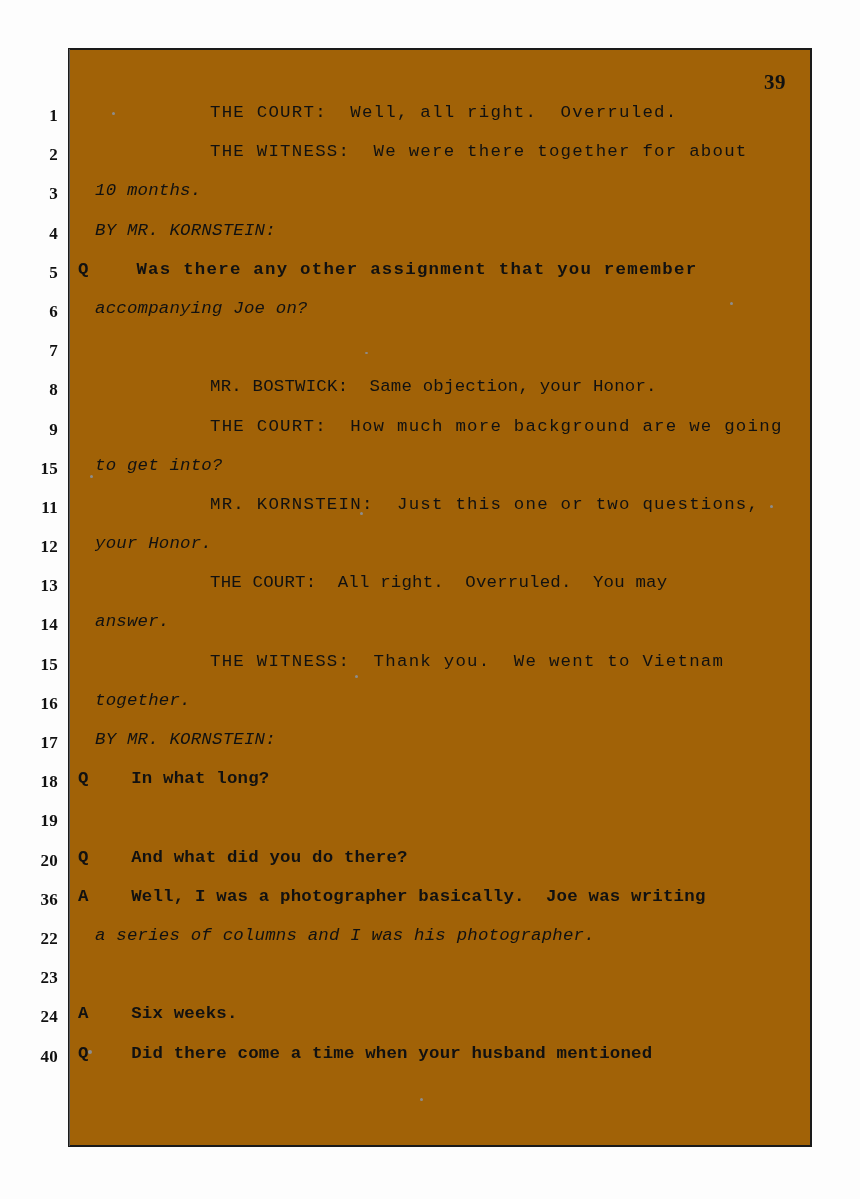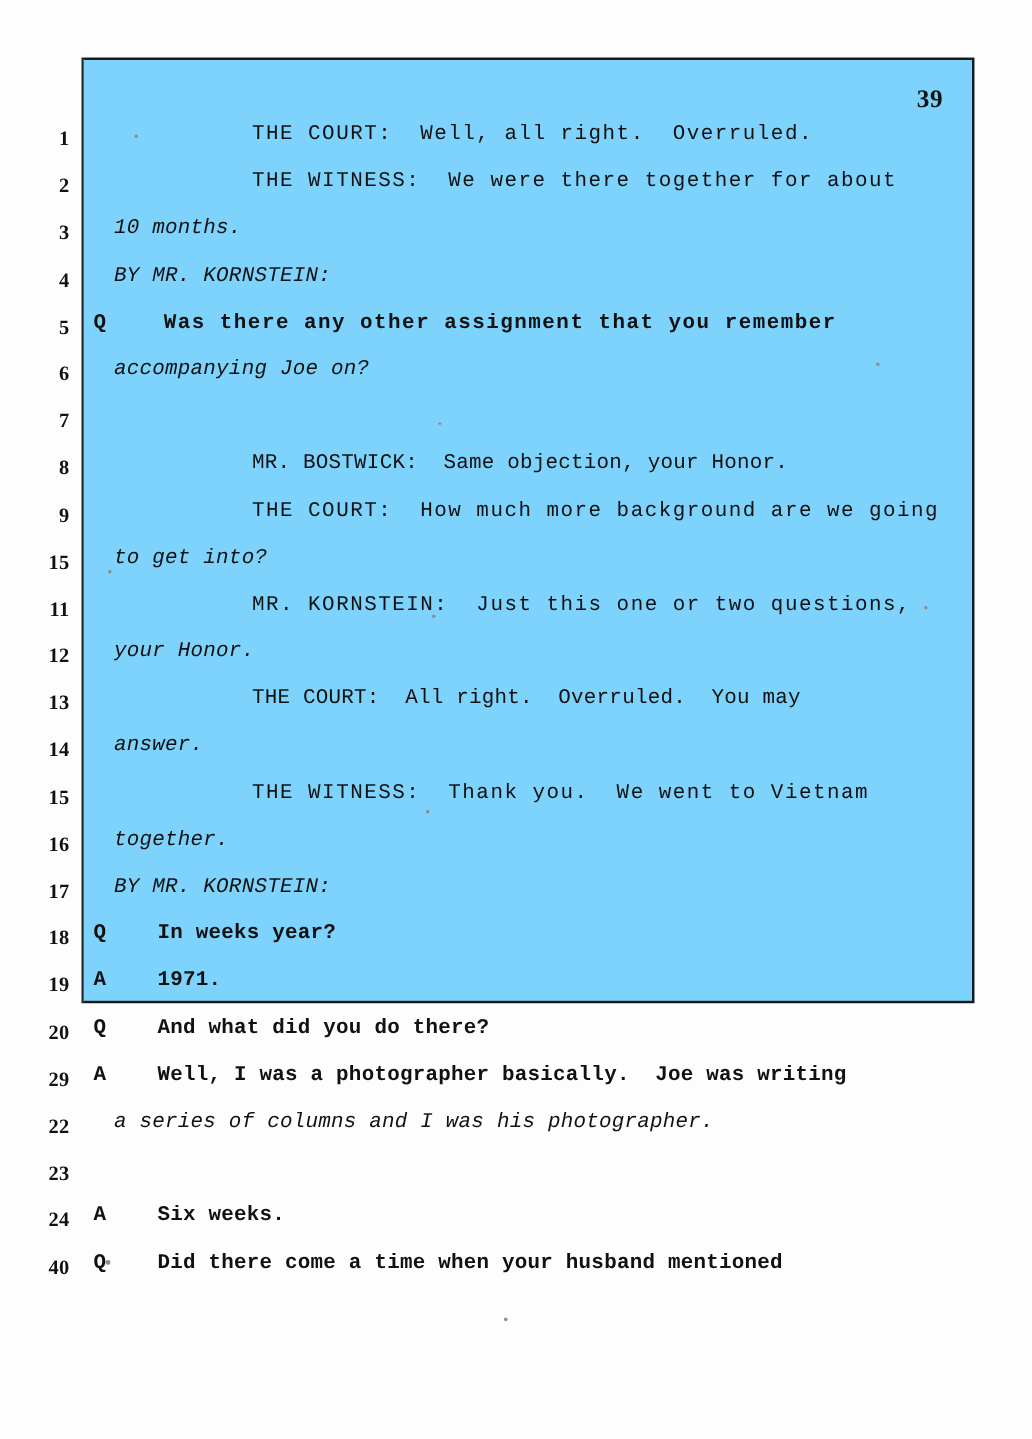--- a/index.html
+++ b/index.html
@@ -24,27 +24,27 @@
     width: 860px; height: 1199px;
     background: #fdfdfd;
   }
 
   
   #doc-frame {
     position: absolute;
     left: 68px;
     top: 48px;
     width: 744px;
-    height: 788px;
+    height: 1099px;
     border-top: 2px solid #1a1a1a;
     border-right: 2px solid #1a1a1a;
     border-bottom: 2px solid #1a1a1a;
     border-left: 2px solid #1a1a1a;
     box-sizing: border-box;
-    background: #7dd3fc;
+    background: #a16207;
   }
 
   
   #doc-frame::after {
     content: "";
     position: absolute;
     left: -1px; top: -1px; right: -1px; bottom: -1px;
     border-left: 1px solid #5a5a5a;
     pointer-events: none;
   }
@@ -199,32 +199,31 @@
     <div class="tline">
       <span class="lineno">16</span>
       <span class="ltext ind-flush">together.</span>
     </div>
     <div class="tline">
       <span class="lineno">17</span>
       <span class="ltext ind-flush">BY MR. KORNSTEIN:</span>
     </div>
     <div class="tline">
       <span class="lineno">18</span>
-      <span class="ltext ind-qa">Q    In weeks year?</span>
+      <span class="ltext ind-qa">Q    In what long?</span>
     </div>
     <div class="tline">
       <span class="lineno">19</span>
-      <span class="ltext ind-qa">A    1971.</span>
     </div>
     <div class="tline">
       <span class="lineno">20</span>
       <span class="ltext ind-qa">Q    And what did you do there?</span>
     </div>
     <div class="tline">
-      <span class="lineno">29</span>
+      <span class="lineno">36</span>
       <span class="ltext ind-qa">A    Well, I was a photographer basically.  Joe was writing</span>
     </div>
     <div class="tline">
       <span class="lineno">22</span>
       <span class="ltext ind-flush">a series of columns and I was his photographer.</span>
     </div>
     <div class="tline">
       <span class="lineno">23</span>
     </div>
     <div class="tline">

